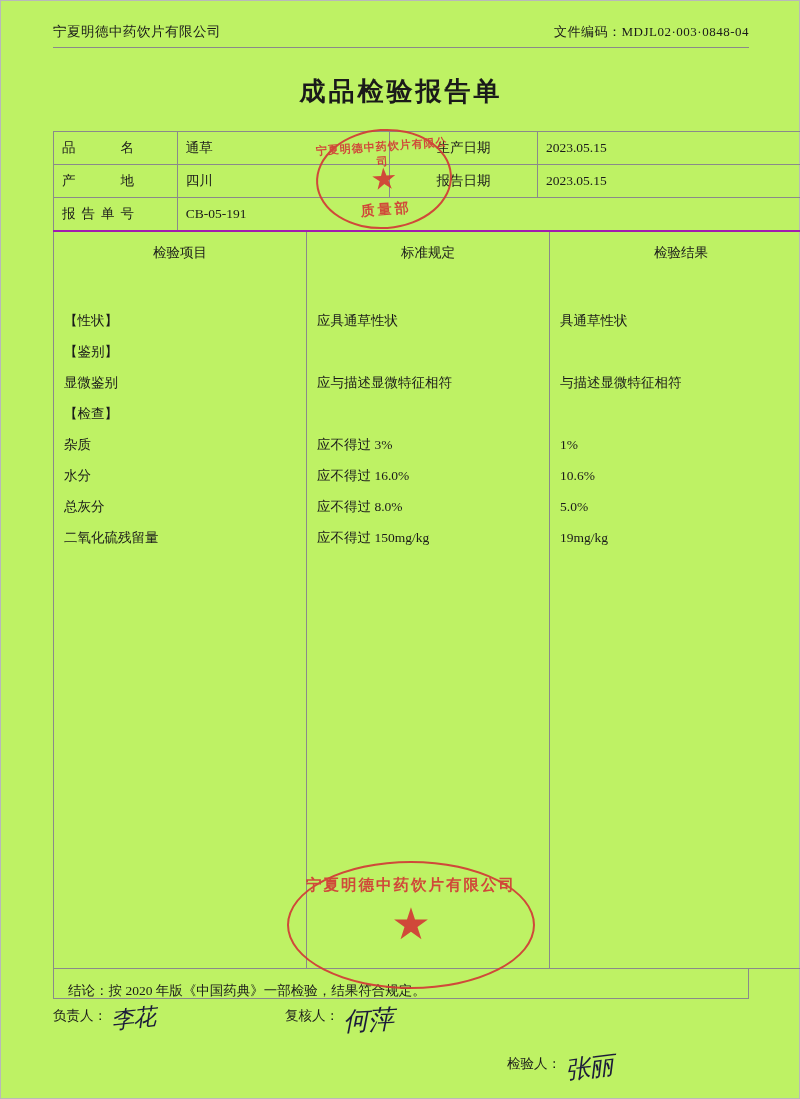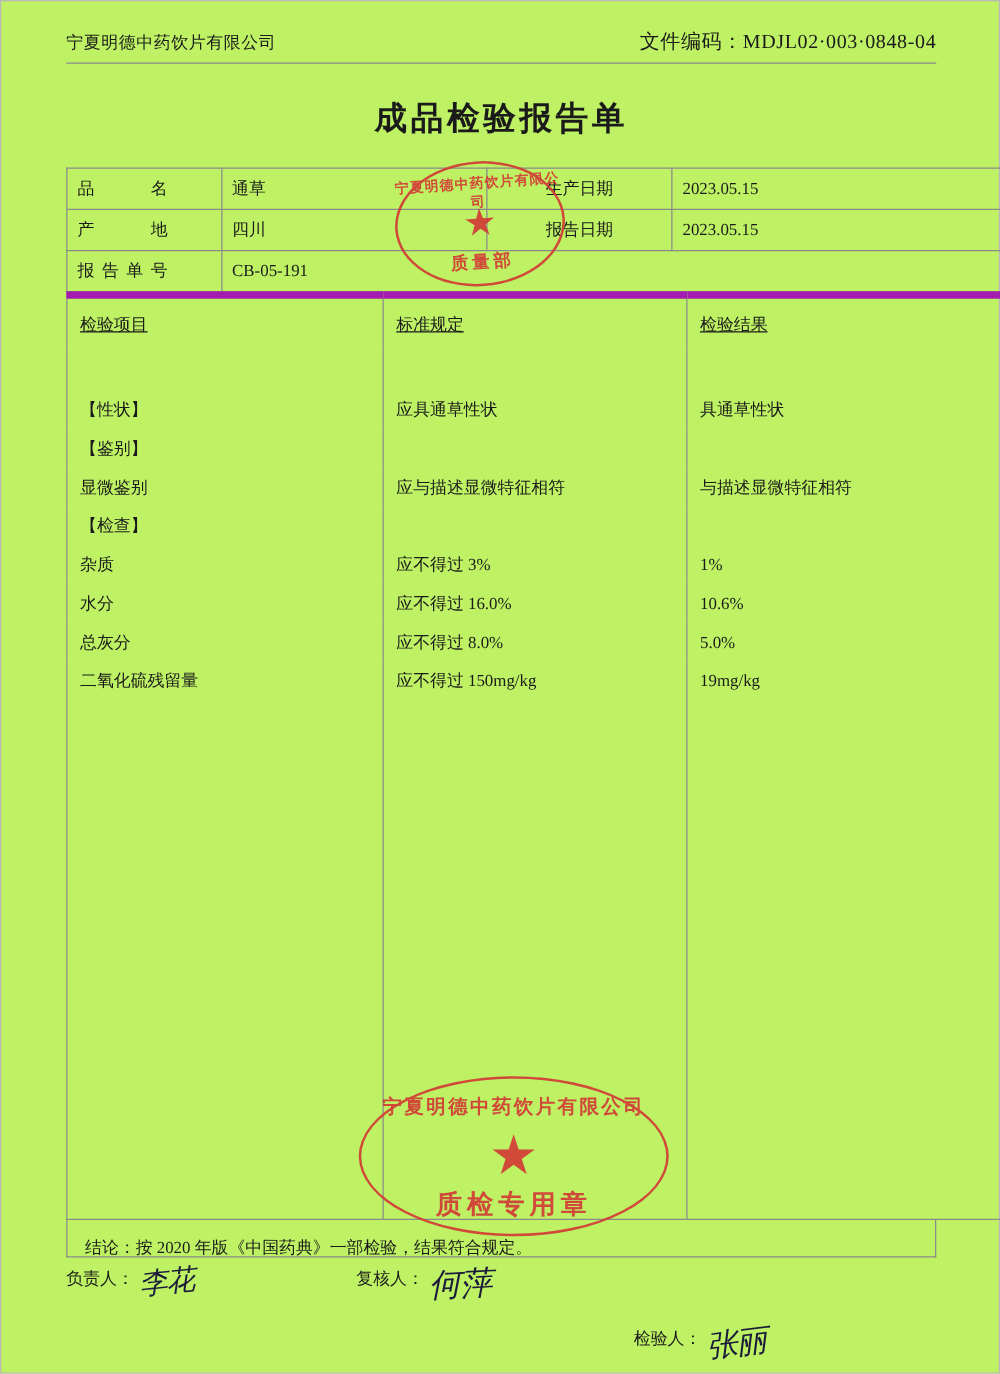--- a/index.html
+++ b/index.html
@@ -33,21 +33,21 @@
   
   .header-row {
     display: flex;
     justify-content: space-between;
     align-items: baseline;
     font-size: 13.5px;
     letter-spacing: 0.5px;
     padding-bottom: 6px;
   }
   .header-left { white-space: nowrap; }
-  .header-right { white-space: nowrap; font-size: 16px; }
+  .header-right { white-space: nowrap; font-size: 13px; }
   .rule {
     border-top: 1px solid #8a8a8a;
     width: 696px;
     margin-top: 0px;
   }
   .title {
     text-align: center;
     font-size: 26px;
     font-weight: bold;
     letter-spacing: 3px;
@@ -88,24 +88,24 @@
     margin-top: -1px;
   }
   table.items td {
     border-left: 1px solid #8a8a8a;
     border-right: 1px solid #8a8a8a;
     font-size: 13.5px;
     padding: 0 10px;
     vertical-align: top;
   }
   table.items tr.head td {
-    border-top: 6px solid #a21caf;
+    border-top: 2px solid #a21caf;
+    text-align: center;
     height: 42px;
     vertical-align: middle;
-    text-decoration: underline;
   }
   .c1 { width: 232px; }
   .c2 { width: 222px; }
   .c3 { width: 242px; }
   .itemrow td { height: 31px; line-height: 31px; }
   .itemrow.gap td { height: 31px; }
   .bracket { letter-spacing: 0px; }
   .filler td {
     border-bottom: 1px solid #8a8a8a;
   }
@@ -338,15 +338,14 @@
 
   <div class="seal seal-small">
     <div class="arc-text">宁夏明德中药饮片有限公司</div>
     <div class="star">★</div>
     <div class="bottom-text">质量部</div>
   </div>
 
   <div class="seal seal-big">
     <div class="arc-text">宁夏明德中药饮片有限公司</div>
     <div class="star">★</div>
-    <div class="bottom-text">质检专用章</div>
   </div>
 </div>
 
 </body></html>

